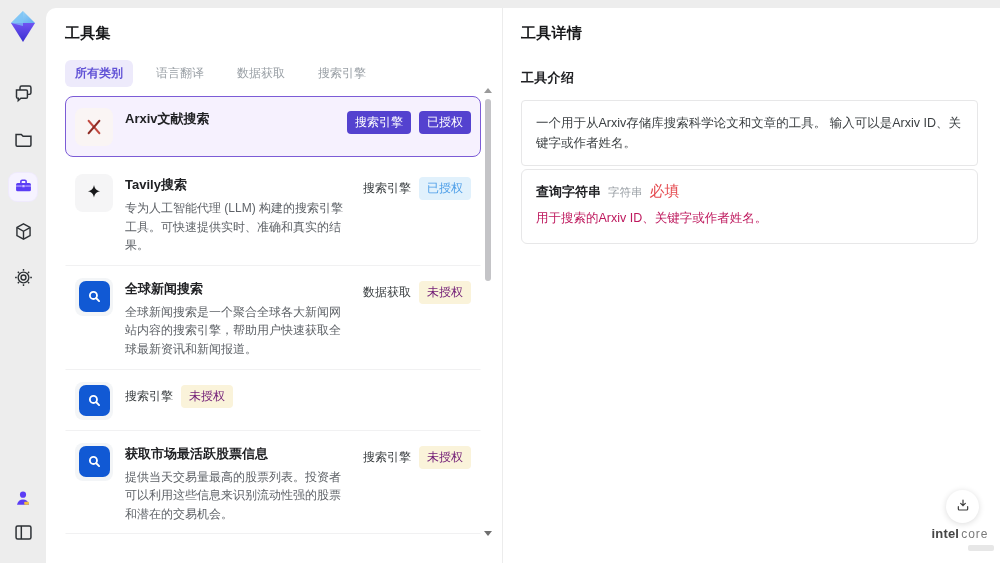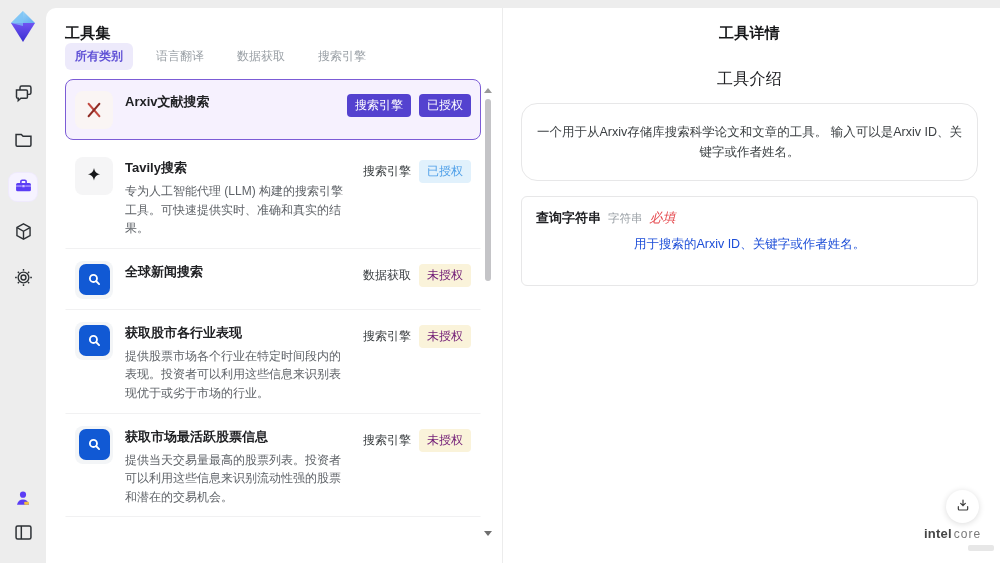--- a/index.html
+++ b/index.html
@@ -14,21 +14,21 @@
   .nav-item { width:28px; height:28px; border-radius:8px; display:flex; align-items:center; justify-content:center; cursor:pointer; }
   .nav-item.active { background:#f6f3ff; box-shadow:0 0 0 1px #efeafc; }
   .nav-bottom { position:absolute; bottom:15px; left:0; right:0; display:flex; flex-direction:column; align-items:center; gap:6px; }
 
   
   .main { position:absolute; left:46px; top:8px; width:954px; height:555px; background:#ffffff; border-top-left-radius:10px; z-index:2; }
 
   
   .list-panel { position:absolute; left:0; top:0; width:456px; height:555px; padding:16px 0 0 19px; }
   .panel-title { font-size:15px; font-weight:700; color:#17181a; letter-spacing:.3px; }
-  .tabs { display:flex; align-items:center; gap:13px; }
+  .tabs { display:flex; align-items:center; gap:13px; margin-top:17px; }
   .tab { font-size:12px; color:#9aa0a6; padding:5px 10px; border-radius:6px; cursor:pointer; white-space:nowrap; background:transparent; border:none; font-family:inherit; }
   .tab.active { background:#edeafb; color:#6152d6; font-weight:700; }
   .cards { margin-top:9px; width:416px; }
   .card { position:relative; display:flex; gap:12px; padding:11px 9px 10px 9px; border:1px solid transparent; border-bottom:1px solid #f1f1f2; cursor:pointer; }
   .card.selected { background:#f6f1fe; border:1px solid #7c5cd6; border-radius:8px; margin-bottom:5px; }
   .card-icon { width:38px; height:38px; border-radius:8px; flex:none; display:flex; align-items:center; justify-content:center; background:#f5f5f6; }
   .card-icon.icon-arxiv { background:#faf5f4; }
   .card-icon.icon-news { background:#f3f5f7; }
   .blue-tile { width:31px; height:31px; border-radius:7px; background:#1159d4; display:flex; align-items:center; justify-content:center; }
   .card-body { flex:1; min-width:0; padding-right:2px; }
@@ -41,34 +41,34 @@
   .badge.auth-blue { background:#e1f1fc; color:#4e9fe8; }
   .badge.auth-yellow { background:#faf3da; color:#701a75; }
 
   
   .scroll-track { position:absolute; left:437px; top:80px; height:448px; width:10px; }
   .scroll-up { width:0; height:0; border-left:4px solid transparent; border-right:4px solid transparent; border-bottom:5px solid #9a9a9a; margin:0 auto; cursor:pointer; }
   .scroll-thumb { width:6px; height:182px; margin:6px auto 0; border-radius:3px; background:#c4c4c7; cursor:grab; }
   .scroll-down { position:absolute; bottom:0; left:1px; width:0; height:0; border-left:4px solid transparent; border-right:4px solid transparent; border-top:5px solid #6f6f6f; cursor:pointer; }
 
   
-  .detail-panel { position:absolute; left:456px; top:0; width:498px; height:555px; border-left:1px solid #ececec; padding:16px 22px 0 18px;text-align:center; }
+  .detail-panel { position:absolute; left:456px; top:0; width:498px; height:555px; border-left:1px solid #ececec; padding:16px 22px 0 18px; }
   .detail-title { font-size:15px; font-weight:700; color:#17181a; letter-spacing:.3px; }
-  .section-heading { font-size:16px; font-weight:400; color:#202124; margin-top:26px; letter-spacing:.3px; }
-  .info-box { margin-top:13px; border:1px solid #e7e7e8; border-radius:16px; padding:18px 14px; font-size:12.5px; color:#3c4043; line-height:1.6; background:#fff; }
-  .param-box { margin-top:15px; border:1px solid #e7e7e8; border-radius:6px; padding:12px 14px 32px; background:#fff; }
+  .section-heading { font-size:13px; font-weight:700; color:#202124; margin-top:26px; letter-spacing:.3px; }
+  .info-box { margin-top:13px; border:1px solid #e7e7e8; border-radius:4px; padding:12px 14px; font-size:12.5px; color:#3c4043; line-height:1.6; background:#fff; }
+  .param-box { margin-top:3px; border:1px solid #e7e7e8; border-radius:6px; padding:12px 14px 16px; background:#fff; }
   .param-head { display:flex; align-items:baseline; gap:7px; }
   .param-name { font-size:13px; font-weight:700; color:#202124; }
   .param-type { font-size:11.5px; color:#9aa0a6; }
-  .param-required { font-size:13px; color:#e5484d;font-style:italic; }
-  .param-desc { margin-top:9px; font-size:12.5px; color:#1d4ed8; }
+  .param-required { font-size:15px; color:#e5484d; }
+  .param-desc { margin-top:9px; font-size:12.5px; color:#be185d; }
 
   
   .download-fab { position:absolute; left:946px; top:490px; width:33px; height:33px; border-radius:50%; background:#fff; box-shadow:0 1px 6px rgba(0,0,0,.14); display:flex; align-items:center; justify-content:center; cursor:pointer; z-index:4; }
-  .intel-logo { position:absolute; left:924px; top:524px; width:72px; text-align:left; z-index:4; }
+  .intel-logo { position:absolute; left:924px; top:524px; width:72px; text-align:center; z-index:4; }
   .intel-word { font-size:13px; font-weight:700; color:#454545; letter-spacing:.2px; }
   .core-word { font-size:12px; font-weight:400; color:#7a7a7a; letter-spacing:1px; margin-left:2px; }
   .ultra-strip { width:26px; height:6px; background:#e7e7e7; border-radius:2px; margin:3px 2px 0 auto; }
 </style>
 </head>
 <body>
 
 <div class="app">
 
   <div class="sidebar">
@@ -206,40 +206,37 @@
     <div class="card-icon icon-news">
   <div class="blue-tile">
     <svg width="17" height="17" viewBox="0 0 24 24" fill="none">
       <circle cx="10.5" cy="10.5" r="5" stroke="#ffffff" stroke-width="2.6"></circle>
       <path d="M14.5 14.5 18.5 18.5" stroke="#ffffff" stroke-width="2.6" stroke-linecap="round"></path>
     </svg>
   </div>
 </div>
     <div class="card-body">
       <div class="card-title">全球新闻搜索</div>
+      <div class="card-desc">全球新闻搜索是一个聚合全球各大新闻网站内容的搜索引擎，帮助用户快速获取全球最新资讯和新闻报道。</div>
     </div>
     <div class="card-badges">
       <span class="badge cat-plain">数据获取</span>
       <span class="badge auth-yellow">未授权</span>
     </div>
   </div>
 
   <div class="card">
     <div class="card-icon icon-news">
   <div class="blue-tile">
     <svg width="17" height="17" viewBox="0 0 24 24" fill="none">
       <circle cx="10.5" cy="10.5" r="5" stroke="#ffffff" stroke-width="2.6"></circle>
       <path d="M14.5 14.5 18.5 18.5" stroke="#ffffff" stroke-width="2.6" stroke-linecap="round"></path>
     </svg>
   </div>
 </div>
-    <div class="card-body">
-      <div class="card-title">获取股市各行业表现</div>
-      <div class="card-desc">提供股票市场各个行业在特定时间段内的表现。投资者可以利用这些信息来识别表现优于或劣于市场的行业。</div>
-    </div>
     <div class="card-badges">
       <span class="badge cat-plain">搜索引擎</span>
       <span class="badge auth-yellow">未授权</span>
     </div>
   </div>
 
   <div class="card">
     <div class="card-icon icon-news">
   <div class="blue-tile">
     <svg width="17" height="17" viewBox="0 0 24 24" fill="none">

